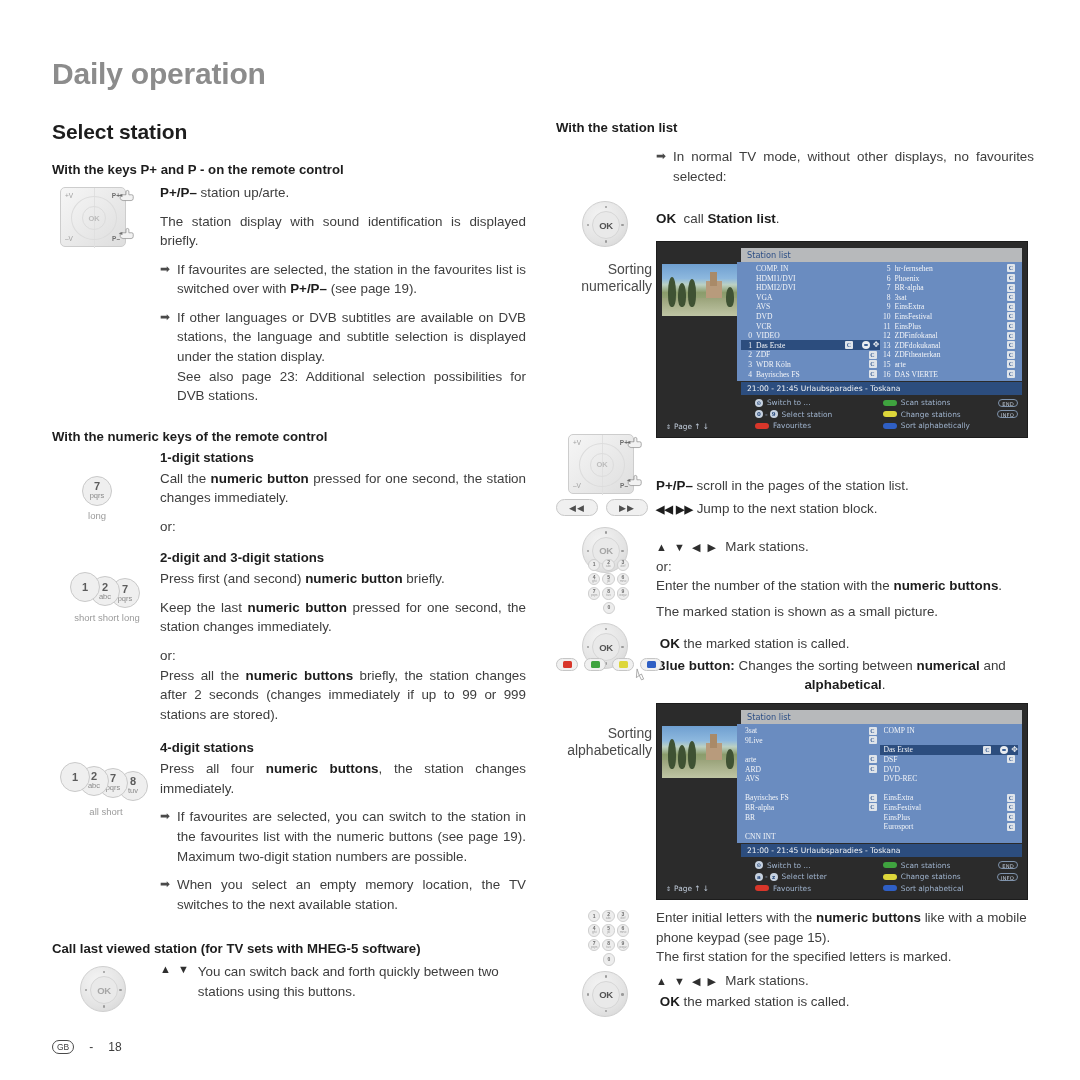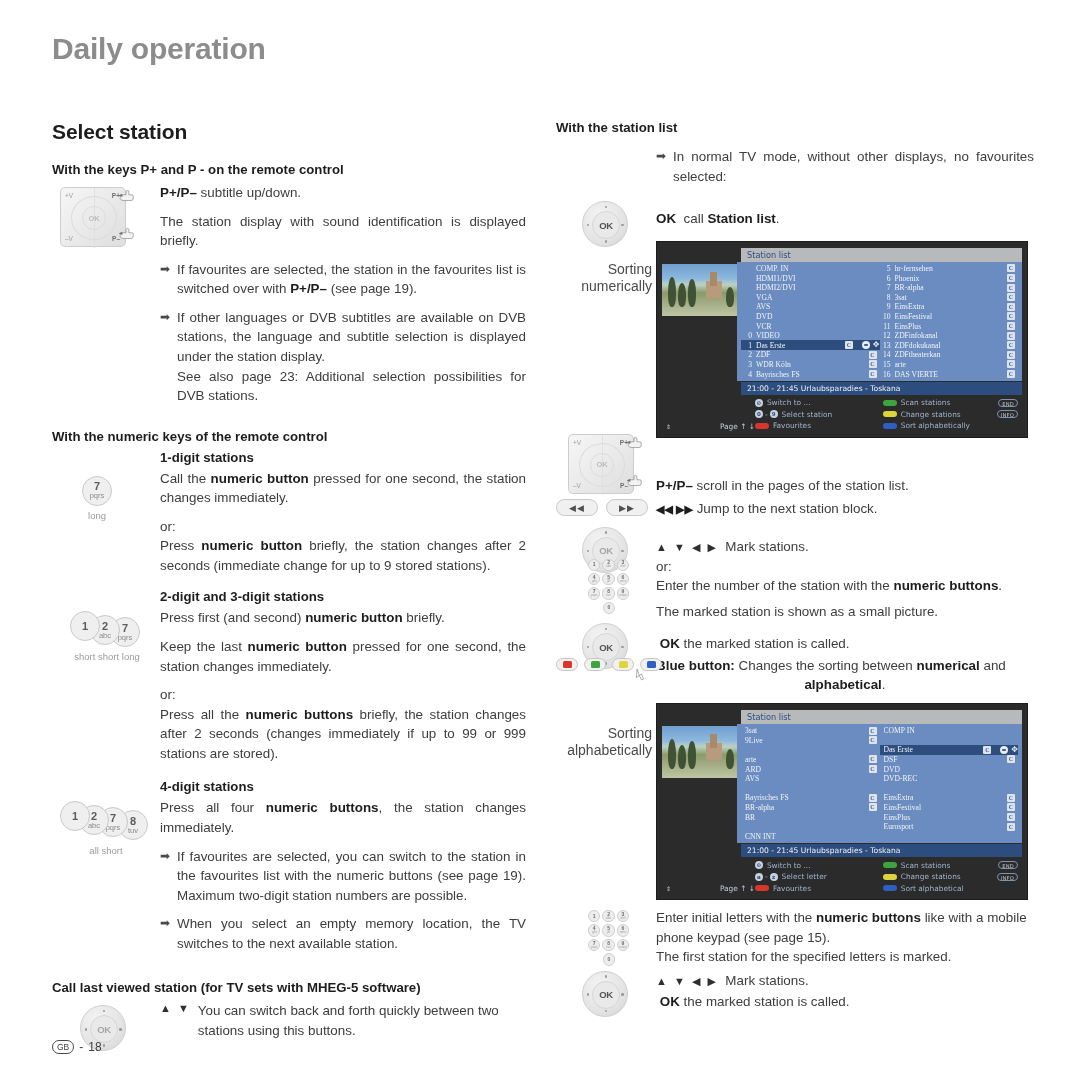--- a/index.html
+++ b/index.html
@@ -7,21 +7,21 @@
     width: 1080px; height: 1080px;
     background: #ffffff;
     font-family: "Liberation Sans", sans-serif;
     color: #3b3b3b;
     overflow: hidden;
   }
   .page { position: relative; width: 1080px; height: 1080px; }
 
   
   .chapter-title {
-    position: absolute; left: 52px; top: 32px;
+    position: absolute; left: 52px; top: 57px;
     font-size: 30px; font-weight: bold; color: #8c8c8c;
     letter-spacing: -0.2px;
   }
 
   
   .col-left  { position: absolute; left: 52px;  top: 120px; width: 474px; }
   .col-right { position: absolute; left: 556px; top: 120px; width: 478px; }
 
   h2.section {
     font-size: 21px; font-weight: bold; color: #1d1d1d;
@@ -238,26 +238,26 @@
   .rndbtn {
     width: 8px; height: 8px; border-radius: 50%; background: #c7d2e0;
     display: inline-flex; align-items: center; justify-content: center;
     color: #2c4d7e; font-size: 5.5px; font-weight: bold;
   }
   .endinfo {
     border: 1px solid #7f93ac; border-radius: 6px; color: #c3cedd;
     font-size: 5.2px; padding: 0 3px; height: 8px; line-height: 8px;
     letter-spacing: 0.2px;
   }
-  .pagemark { display:flex; align-items:center; gap:3px; color:#c3cedd; font-size:7.4px;justify-content:space-between; }
+  .pagemark { display:flex; align-items:center; gap:3px; color:#c3cedd; font-size:7.4px; }
 
   
   .footer {
     position: absolute; left: 52px; top: 1040px;
-    display: flex; align-items: center; gap: 5px;
+    display: flex; align-items: center; gap: 15px;
     font-size: 12px; color: #3d3d3d;
   }
   .gbbox {
     border: 1px solid #4a4a4a; border-radius: 7px;
     font-size: 8.5px; padding: 0px 4px; line-height: 12px;
     color: #3d3d3d;
   }
 
   .arrowglyphs { font-size: 11px; color: #2f2f2f; letter-spacing: 2px; }
 </style>
@@ -288,21 +288,21 @@
         <svg class="handcur" style="left:66px; top:6px;" viewBox="0 0 22 18">
           <path d="M3 8 L11 8 L11 4 Q11 2 13 2 Q15 2 15 4 L15 8 L19 8 Q21 8 21 10 L21 13 Q21 16 18 16 L7 16 Q4 16 3 13 Z" fill="#f2f2f2" stroke="#8d8d8d" stroke-width="1"></path>
           <path d="M1 9 L6 7 L6 11 Z" fill="#6f6f6f"></path>
         </svg>
         <svg class="handcur" style="left:66px; top:44px;" viewBox="0 0 22 18">
           <path d="M3 8 L11 8 L11 4 Q11 2 13 2 Q15 2 15 4 L15 8 L19 8 Q21 8 21 10 L21 13 Q21 16 18 16 L7 16 Q4 16 3 13 Z" fill="#f2f2f2" stroke="#8d8d8d" stroke-width="1"></path>
           <path d="M1 9 L6 7 L6 11 Z" fill="#6f6f6f"></path>
         </svg>
       </div>
       <div class="txt">
-        <p class="body nj"><b>P+/P–</b><span> subtitle up/down.</span></p>
+        <p class="body nj"><b>P+/P–</b><span> station up/arte.</span></p>
         <p class="body">The station display with sound identification is displayed briefly.</p>
 
         <div class="bullets">
           <div class="bullet">
             <div class="arrow">➡</div>
             <div class="btxt">
                 <p class="body"><span>If favourites are selected, the station in the favourites list is switched over with </span><b>P+/P–</b><span> (see page 19).</span></p>
               </div>
           </div>
           <div class="bullet">
@@ -325,21 +325,20 @@
             <span class="num">7</span>
             <span class="abc">pqrs</span>
           </div>
           <div class="keycaption">long</div>
         </div>
       </div>
       <div class="txt">
         <h4 class="inline-head">1-digit stations</h4>
         <p class="body"><span>Call the </span><b>numeric button</b><span> pressed for one second, the station changes immediately.</span></p>
         <p class="body nj" style="margin-top:9px">or:</p>
-        <p class="body" style="margin-top:0"><span>Press </span><b>numeric button</b><span> briefly, the station changes after 2 seconds (immediate change for up to 9 stored stations).</span></p>
       </div>
     </div>
 
     <div class="block" style="margin-top:14px">
       <div class="gutter">
         <div style="position:absolute; left:8px; top:22px; width:94px; text-align:center;">
           <div class="keystack" style="height:34px; position:relative;">
             <div class="keycircle" style="left:10px; top:0; z-index:3;">
               <span class="num">1</span>
             </div>

